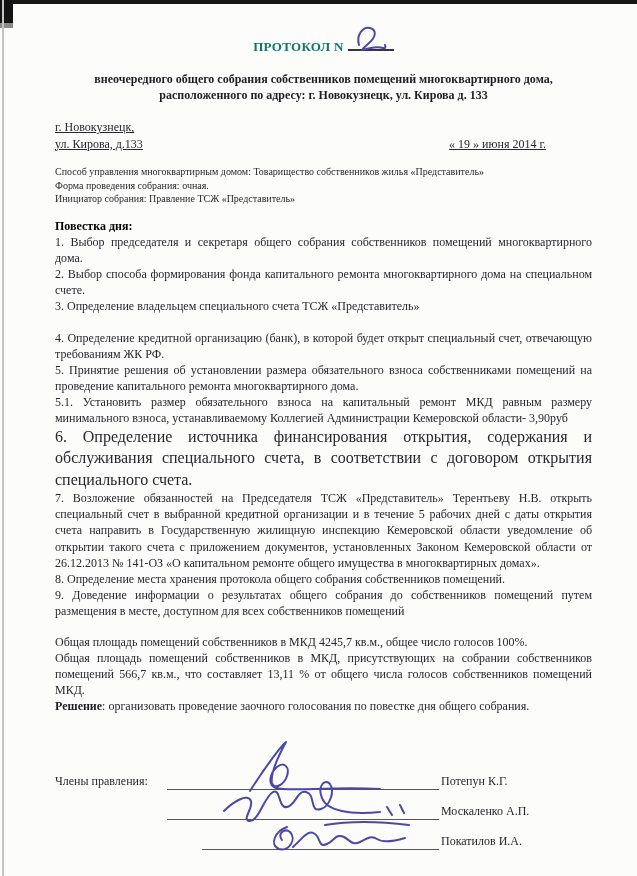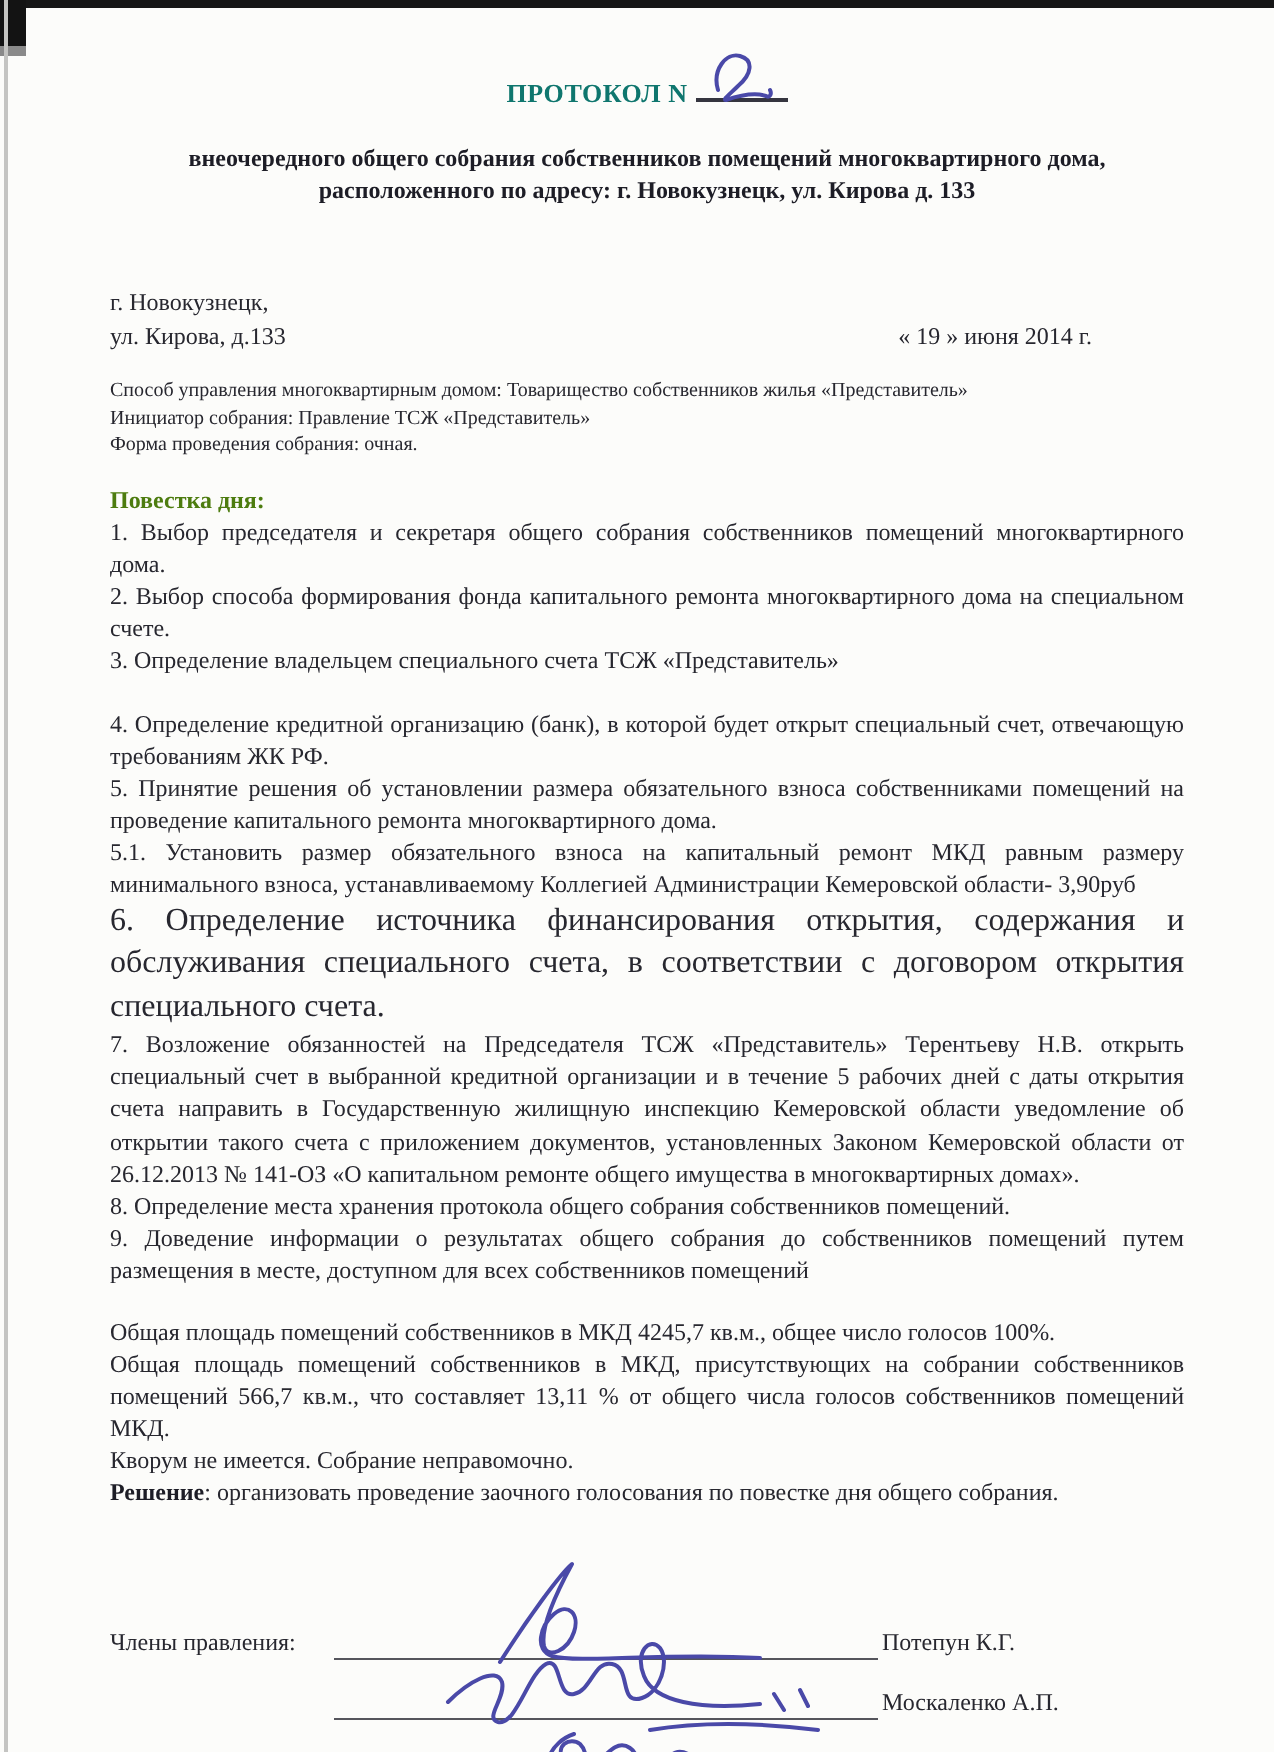--- a/index.html
+++ b/index.html
@@ -25,28 +25,28 @@
   .title-line1 { font-weight: bold; font-size: 13px; color: #0f766e; letter-spacing: .3px; }
   .num-line {
     display: inline-block; width: 46px; height: 15px;
     border-bottom: 2px solid #35353f; position: relative;
     vertical-align: baseline; margin-left: 4px;
   }
   .num-line svg { position: absolute; left: 2px; bottom: -4px; overflow: visible; }
   .title-line2, .title-line3 { font-weight: bold; font-size: 12px; color: #1d1d26; line-height: 1.35; }
   .title-line2 { margin-top: 16px; }
 
-  .loc-block { display: flex; justify-content: space-between; align-items: flex-end; margin-top: 40px; font-size: 12px; }
+  .loc-block { display: flex; justify-content: space-between; align-items: flex-end; margin-top: 16px; font-size: 12px; text-decoration: underline; }
   .loc-left div { line-height: 1.35; }
   .loc-date { margin-right: 46px; }
 
   .meta-block { margin-top: 13px; font-size: 10px; line-height: 1.38; }
   .meta-block p { margin: 0; }
 
-  .agenda-heading { font-weight: bold; font-size: 12px; color: #4d7c0f; margin-top: 13px; }
+  .agenda-heading { font-weight: bold; font-size: 12px; color: #000000; margin-top: 13px; }
   .agenda p { font-size: 12px; line-height: 1.34; text-align: justify; }
   .agenda p.gap-before { margin-top: 15px; }
   .agenda p.small { font-size: 16px; }
 
   .summary { margin-top: 15px; }
   .summary p { font-size: 12px; line-height: 1.34; text-align: justify; }
   .decision b { color: #1d1d26; }
 
   .sig-block { margin-top: 46px; }
   .sig-row { display: flex; align-items: flex-end; height: 30px; font-size: 12px; }
@@ -83,42 +83,41 @@
     <div class="loc-block">
       <div class="loc-left">
         <div>г. Новокузнецк,</div>
         <div>ул. Кирова, д.133</div>
       </div>
       <div class="loc-date">« 19 » июня 2014 г.</div>
     </div>
 
     <div class="meta-block">
       <p>Способ управления многоквартирным домом: Товарищество собственников жилья «Представитель»</p>
+      <p>Форма проведения собрания: очная.</p>
       <p>Инициатор собрания: Правление ТСЖ «Представитель»</p>
-      <p>Форма проведения собрания: очная.</p>
     </div>
 
     <div class="agenda-heading">Повестка дня:</div>
     <div class="agenda">
       <p>1. Выбор председателя и секретаря общего собрания собственников помещений многоквартирного дома.</p>
       <p>2. Выбор способа формирования фонда капитального ремонта многоквартирного дома на специальном счете.</p>
       <p>3. Определение владельцем специального счета ТСЖ «Представитель»</p>
       <p class="gap-before">4. Определение кредитной организацию (банк), в которой будет открыт специальный счет, отвечающую требованиям ЖК РФ.</p>
       <p>5. Принятие решения об установлении размера обязательного взноса собственниками помещений на проведение капитального ремонта многоквартирного дома.</p>
       <p>5.1. Установить размер обязательного взноса на капитальный ремонт МКД равным размеру минимального взноса, устанавливаемому Коллегией Администрации Кемеровской области- 3,90руб</p>
       <p class="small">6. Определение источника финансирования открытия, содержания и обслуживания специального счета, в соответствии с договором открытия специального счета.</p>
       <p>7. Возложение обязанностей на Председателя ТСЖ «Представитель» Терентьеву Н.В. открыть специальный счет в выбранной кредитной организации и в течение 5 рабочих дней с даты открытия счета направить в Государственную жилищную инспекцию Кемеровской области уведомление об открытии такого счета с приложением документов, установленных Законом Кемеровской области от 26.12.2013 № 141-ОЗ «О капитальном ремонте общего имущества в многоквартирных домах».</p>
       <p>8. Определение места хранения протокола общего собрания собственников помещений.</p>
       <p>9. Доведение информации о результатах общего собрания до собственников помещений путем размещения в  месте, доступном для всех собственников помещений</p>
     </div>
 
     <div class="summary">
       <p>Общая площадь помещений собственников в МКД 4245,7 кв.м., общее число голосов 100%.</p>
       <p>Общая площадь помещений собственников в МКД, присутствующих на собрании собственников помещений 566,7 кв.м., что составляет 13,11 % от общего числа голосов собственников помещений МКД.</p>
-      <p>Кворум не имеется. Собрание  неправомочно.</p>
       <p class="decision"><b>Решение</b><span>: организовать проведение заочного голосования по повестке дня общего собрания.</span></p>
     </div>
 
     <div class="sig-block">
       <div class="sig-row">
         <div class="sig-label">Члены правления:</div>
         <div class="sig-line">
           <svg width="200" height="58" viewBox="0 0 200 58">
             <path class="ink" stroke-width="2" d="M28,52 C42,30 58,8 64,3 C58,14 48,34 50,44 C52,51 62,46 65,37 C68,28 62,22 55,28 C48,34 45,46 54,49 C68,53 110,47 158,50"></path>
           </svg>

